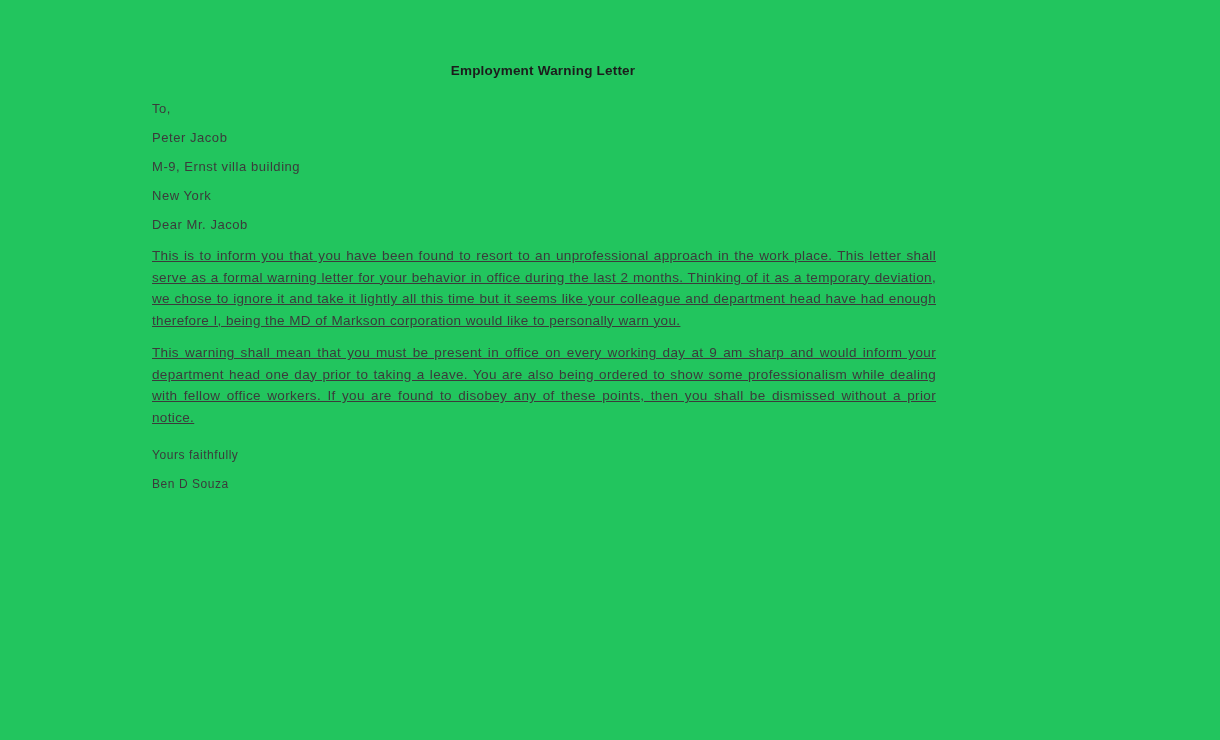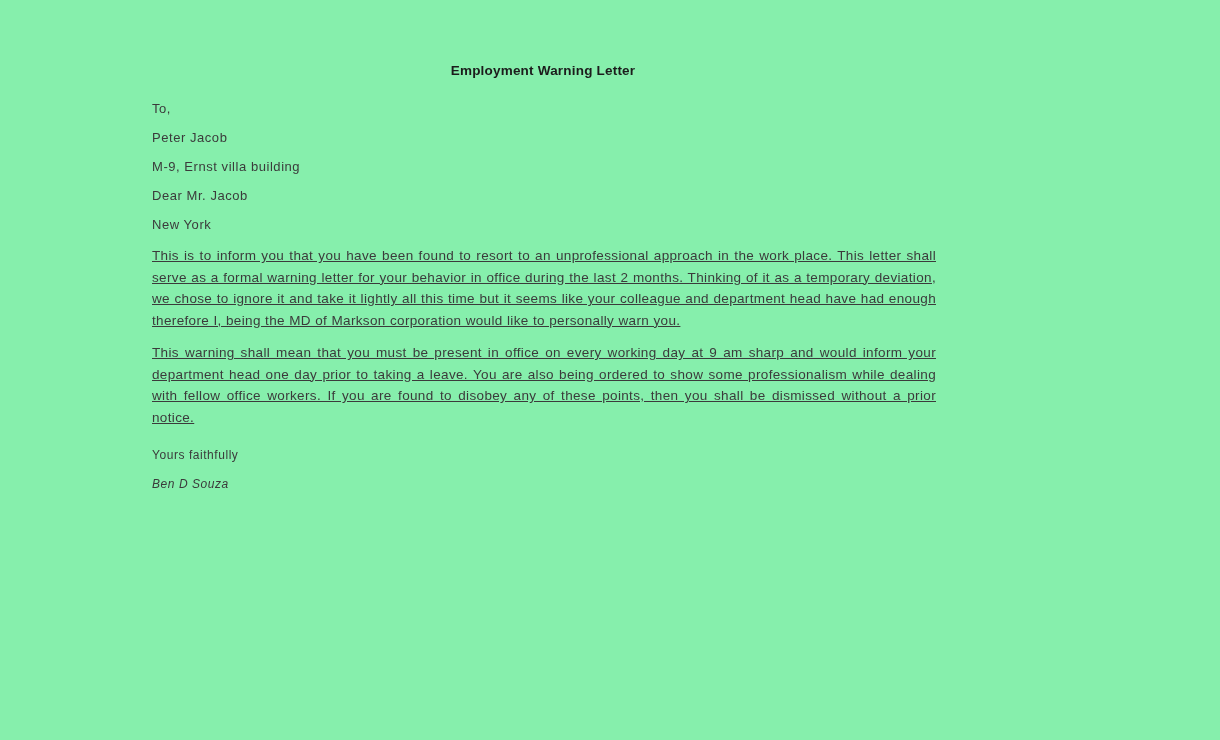--- a/index.html
+++ b/index.html
@@ -13,21 +13,21 @@
     background: #ffffff;
     font-family: "Liberation Sans", sans-serif;
     -webkit-font-smoothing: antialiased;
     overflow: hidden;
   }
 
   .page {
     position: relative;
     width: 1220px;
     height: 740px;
-    background: #86efac;
+    background: #22c55e;
     box-sizing: border-box;
   }
 
   .doc-body {
     position: absolute;
     left: 152px;
     top: 62px;
     width: 784px;
   }
 
@@ -89,41 +89,40 @@
     white-space: nowrap;
   }
 
   .signoff.closing {
     margin-top: 18px;
     margin-bottom: 11px;
   }
 
   .signoff.sender {
     margin-top: 0;
-    font-style: italic;
   }
 </style>
 </head>
 <body>
 
 <div class="page">
 
   <div class="doc-body">
 
     <h1 class="doc-title">Employment Warning Letter</h1>
 
     <p class="addr-line first">To,</p>
 
     <p class="addr-line">Peter Jacob</p>
 
     <p class="addr-line">M-9, Ernst villa building</p>
 
+    <p class="addr-line">New York</p>
+
     <p class="addr-line">Dear Mr. Jacob</p>
-
-    <p class="addr-line">New York</p>
 
 
     <p class="para">This is to inform you that you have been found to resort to an unprofessional approach in the work place. This letter shall serve as a formal warning letter for your behavior in office during the last 2 months. Thinking of it as a temporary deviation, we chose to ignore it and take it lightly all this time but it seems like your colleague and department head have had enough therefore I, being the MD of Markson corporation would like to personally warn you.</p>
 
     <p class="para">This warning shall mean that you must be present in office on every working day at 9 am sharp and would inform your department head one day prior to taking a leave. You are also being ordered to show some professionalism while dealing with fellow office workers. If you are found to disobey any of these points, then you shall be dismissed without a prior notice.</p>
 
     <p class="signoff closing">Yours faithfully</p>
 
     <p class="signoff sender">Ben D Souza</p>
 

